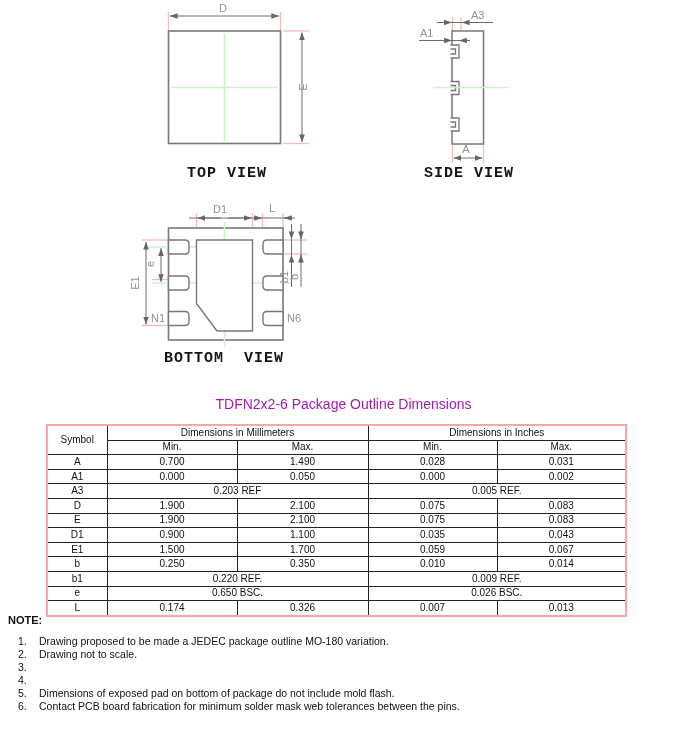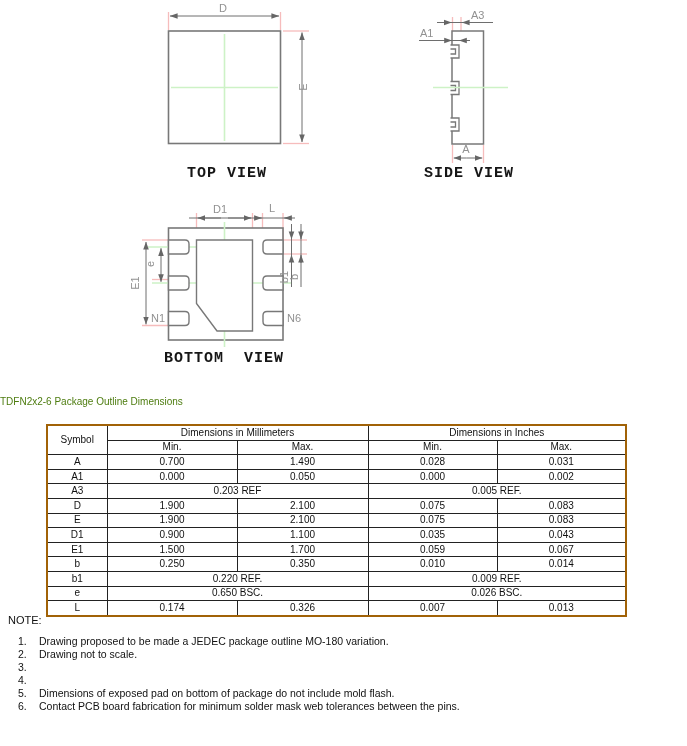--- a/index.html
+++ b/index.html
@@ -1,26 +1,26 @@
 <!DOCTYPE html>
 <html><head>
 <meta charset="utf-8">
 <style>
   html,body{margin:0;padding:0;background:#fff;}
   .sheet{position:relative;width:687px;height:746px;background:#fff;overflow:hidden;
          font-family:"Liberation Sans",sans-serif;color:#111;}
   .drawing-svg{position:absolute;left:0;top:0;}
-  .doc-title{position:absolute;left:0;top:396px;width:687px;
-             font-size:10px;color:#4d7c0f;}
+  .doc-title{position:absolute;left:0;top:396px;width:687px;text-align:center;
+             font-size:14px;color:#a21caf;}
   table.dims{position:absolute;left:46px;top:424px;width:579px;border-collapse:collapse;
-             font-size:10px;color:#111;border:2px solid #a16207;table-layout:fixed;}
+             font-size:10px;color:#111;border:2px solid #fca5a5;table-layout:fixed;}
   table.dims td{border:1px solid #222;text-align:center;height:13.6px;padding:0;line-height:12px;
                 overflow:hidden;white-space:nowrap;}
   .notes{position:absolute;left:8px;top:614px;width:670px;font-size:10.5px;color:#111;}
-  .notes-heading{font-weight:normal;font-size:11px;}
+  .notes-heading{font-weight:bold;font-size:11px;}
   .note-row{display:flex;margin-top:0;line-height:13.1px;}
   .note-row:first-of-type{margin-top:9px;}
   .note-num{width:21px;flex:0 0 21px;margin-left:10px;}
   .cad-label{font-size:11px;fill:#919191;font-family:"Liberation Sans",sans-serif;}
   .cad-caption{font-size:15px;font-weight:bold;fill:#161616;letter-spacing:1px;
                font-family:"Liberation Mono",monospace;}
 </style>
 </head>
 <body>
 

